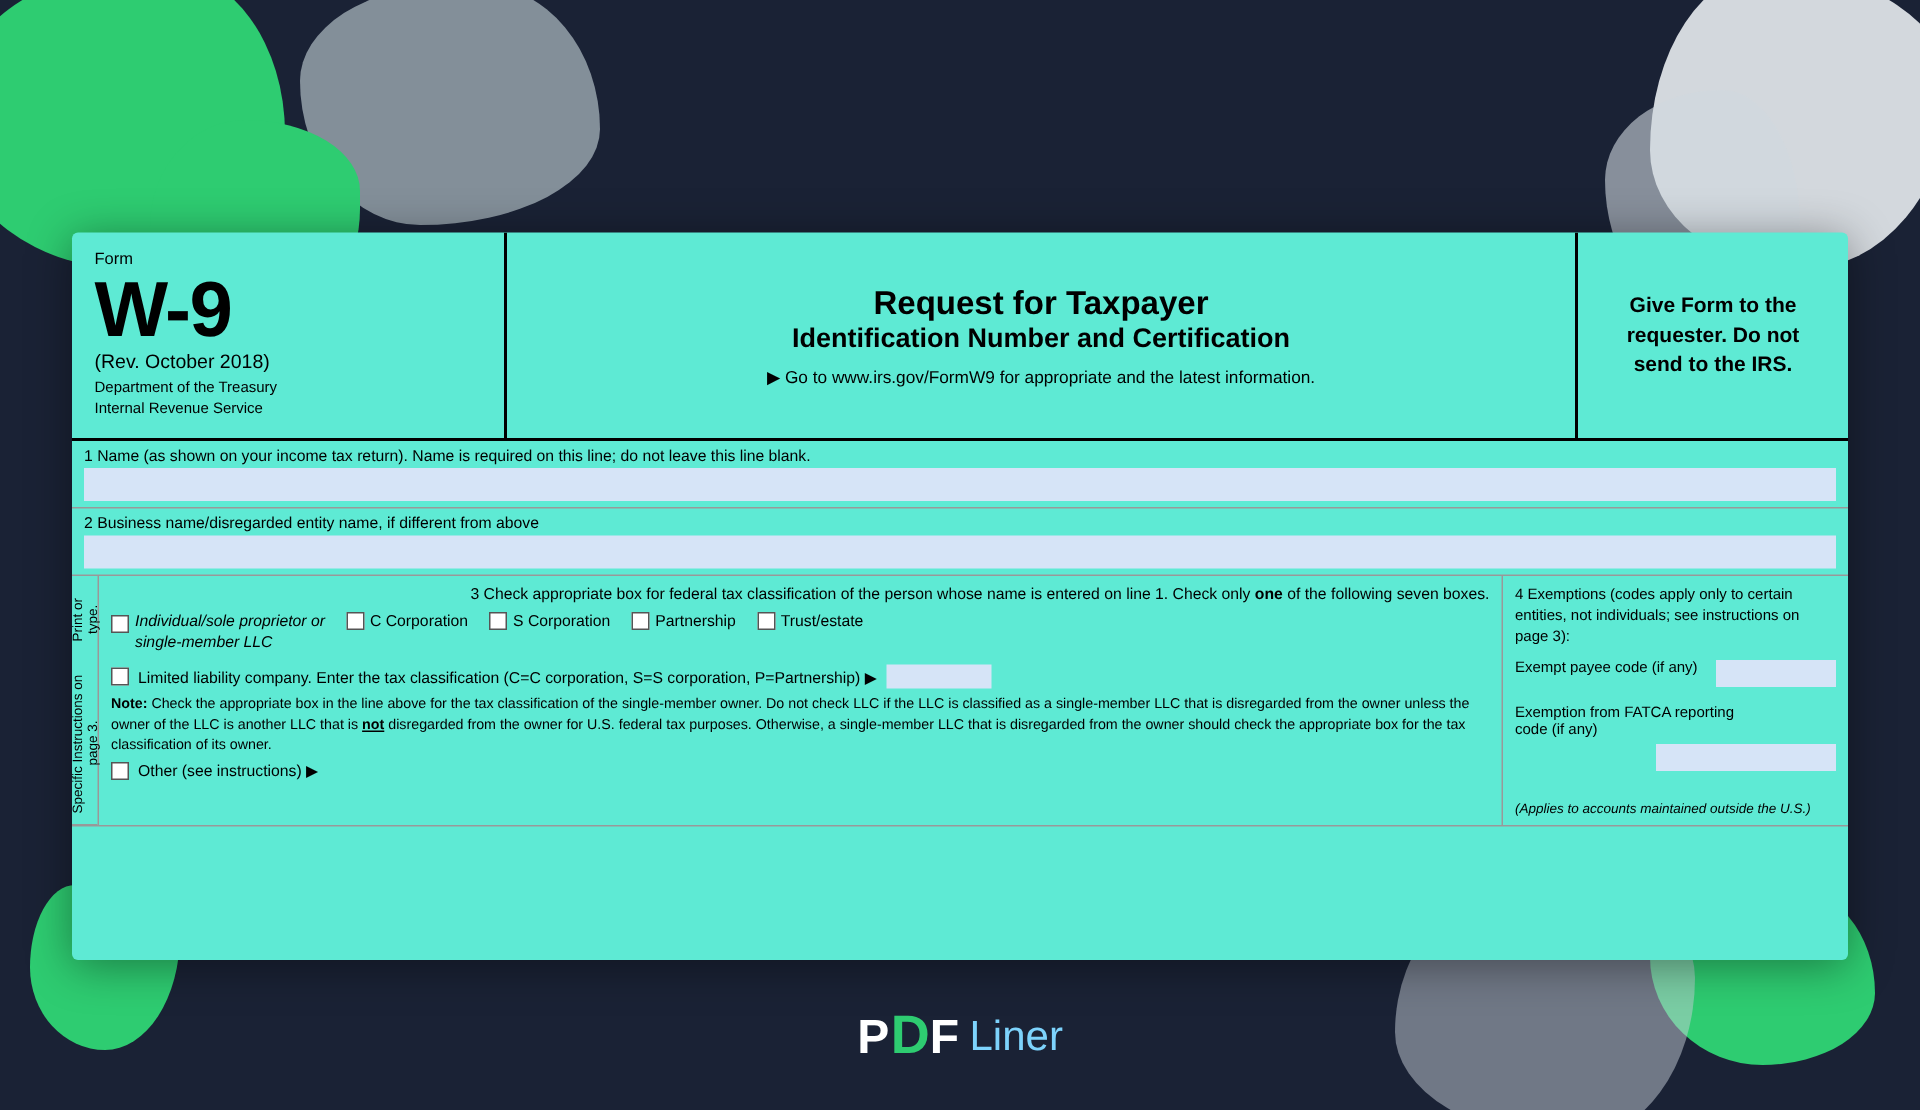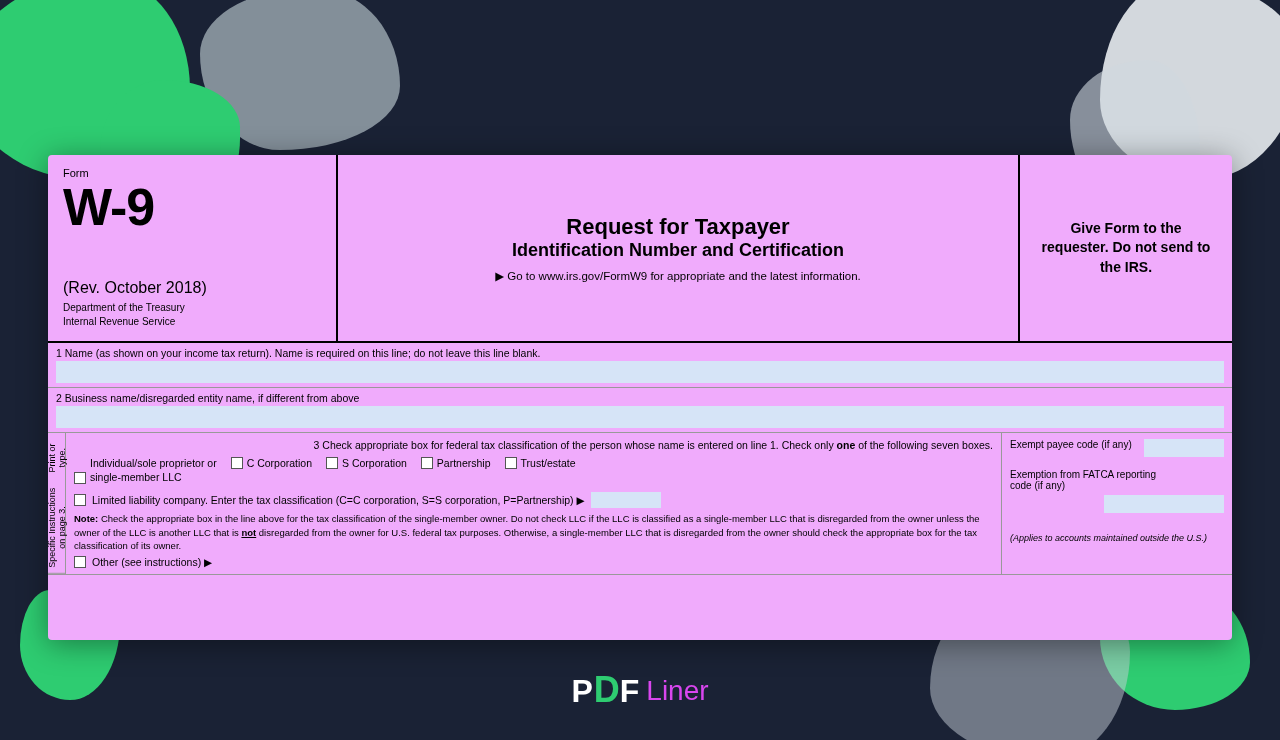--- a/index.html
+++ b/index.html
@@ -96,21 +96,21 @@
       opacity: 0.5;
     }
 
     
     .form-card {
       position: absolute;
       top: 155px;
       left: 48px;
       right: 48px;
       bottom: 100px;
-      background: #f0abfc;
+      background: #5eead4;
       border-radius: 4px;
       box-shadow: 0 4px 30px rgba(0,0,0,0.4);
       overflow: hidden;
       display: flex;
       flex-direction: column;
     }
 
     
     .form-header {
       display: flex;
@@ -131,22 +131,21 @@
       line-height: 1;
       letter-spacing: -1px;
     }
 
     .form-label {
       font-size: 11px;
       margin-bottom: 2px;
     }
 
     .form-rev {
-      font-size: 16px;
-      margin-top: 46px;
+      font-size: 13px;
     }
 
     .form-dept {
       font-size: 10px;
       margin-top: 4px;
       line-height: 1.4;
     }
 
     .form-header-center {
       flex: 1;
@@ -168,21 +167,21 @@
       font-size: 18px;
       font-weight: 900;
     }
 
     .form-url {
       font-size: 11.5px;
       margin-top: 8px;
     }
 
     .form-header-right {
-      width: 212px;
+      width: 180px;
       padding: 12px 15px;
       display: flex;
       align-items: center;
       justify-content: center;
       text-align: center;
       flex-shrink: 0;
     }
 
     .give-form-text {
       font-size: 14px;
@@ -317,21 +316,21 @@
         <div style="writing-mode:vertical-rl; transform:rotate(180deg); font-size:9px; text-align:center; padding:4px 2px; flex:2; display:flex; align-items:center; justify-content:center; border-top:1px solid #999;">Specific Instructions on page 3.</div>
       </div>
 
       <div style="flex:1; padding:6px 8px; border-right:1px solid #999;">
         <div style="font-size:10.5px; margin-bottom:6px;text-align:right;">
           3  Check appropriate box for federal tax classification of the person whose name is entered on line 1. Check only <strong>one</strong> of the following seven boxes.
         </div>
 
         <div style="display:flex; align-items:flex-start; gap:14px; margin-bottom:8px; flex-wrap:wrap;">
 
-          <div class="checkbox-item" style="align-items:flex-end;">
+          <div class="checkbox-item" style="align-items:flex-start;font-style:italic;">
             <div class="checkbox-box" style="margin-top:2px;"></div>
             <span style="font-size:10.5px; line-height:1.3;">Individual/sole proprietor or<br>single-member LLC</span>
           </div>
 
           <div class="checkbox-item">
             <div class="checkbox-box"></div>
             <span>C Corporation</span>
           </div>
 
           <div class="checkbox-item">
@@ -360,20 +359,21 @@
           <strong>Note:</strong> Check the appropriate box in the line above for the tax classification of the single-member owner.  Do not check LLC if the LLC is classified as a single-member LLC that is disregarded from the owner unless the owner of the LLC is another LLC that is <strong><span style="text-decoration:underline;">not</span></strong> disregarded from the owner for U.S. federal tax purposes. Otherwise, a single-member LLC that is disregarded from the owner should check the appropriate box for the tax classification of its owner.
         </div>
 
         <div class="other-row">
           <div class="checkbox-box"></div>
           <span style="font-size:10.5px;">Other (see instructions) ▶</span>
         </div>
       </div>
 
       <div style="width:230px; padding:6px 8px; flex-shrink:0;">
+        <div style="font-size:10px; margin-bottom:8px; line-height:1.4;">4  Exemptions (codes apply only to certain entities, not individuals; see instructions on page 3):</div>
 
         <div style="display:flex; align-items:flex-start; justify-content:space-between; margin-bottom:12px;">
           <span style="font-size:10px;">Exempt payee code (if any)</span>
           <div style="width:80px; height:18px; background:#d6e4f7;"></div>
         </div>
 
         <div>
           <div style="font-size:10px; margin-bottom:4px;">Exemption from FATCA reporting<br>code (if any)</div>
           <div style="display:flex; justify-content:flex-end;">
             <div style="width:120px; height:18px; background:#d6e4f7;"></div>
@@ -383,14 +383,14 @@
         <div style="font-size:9px; font-style:italic; margin-top:20px;">(Applies to accounts maintained outside the U.S.)</div>
       </div>
     </div>
   </div>
 </div>
 
 <div class="branding">
   <span style="color:#ffffff; font-size:32px; font-weight:900; letter-spacing:1px;">P</span>
   <span style="color:#2ecc71; font-size:36px; font-weight:900; position:relative; top:-1px;">D</span>
   <span style="color:#ffffff; font-size:32px; font-weight:900; letter-spacing:1px;">F</span>
-  <span style="color:#d946ef; font-size:28px; font-weight:300; margin-left:6px;">Liner</span>
+  <span style="color:#7dd3fc; font-size:28px; font-weight:300; margin-left:6px;">Liner</span>
 </div>
 
 </body></html>

